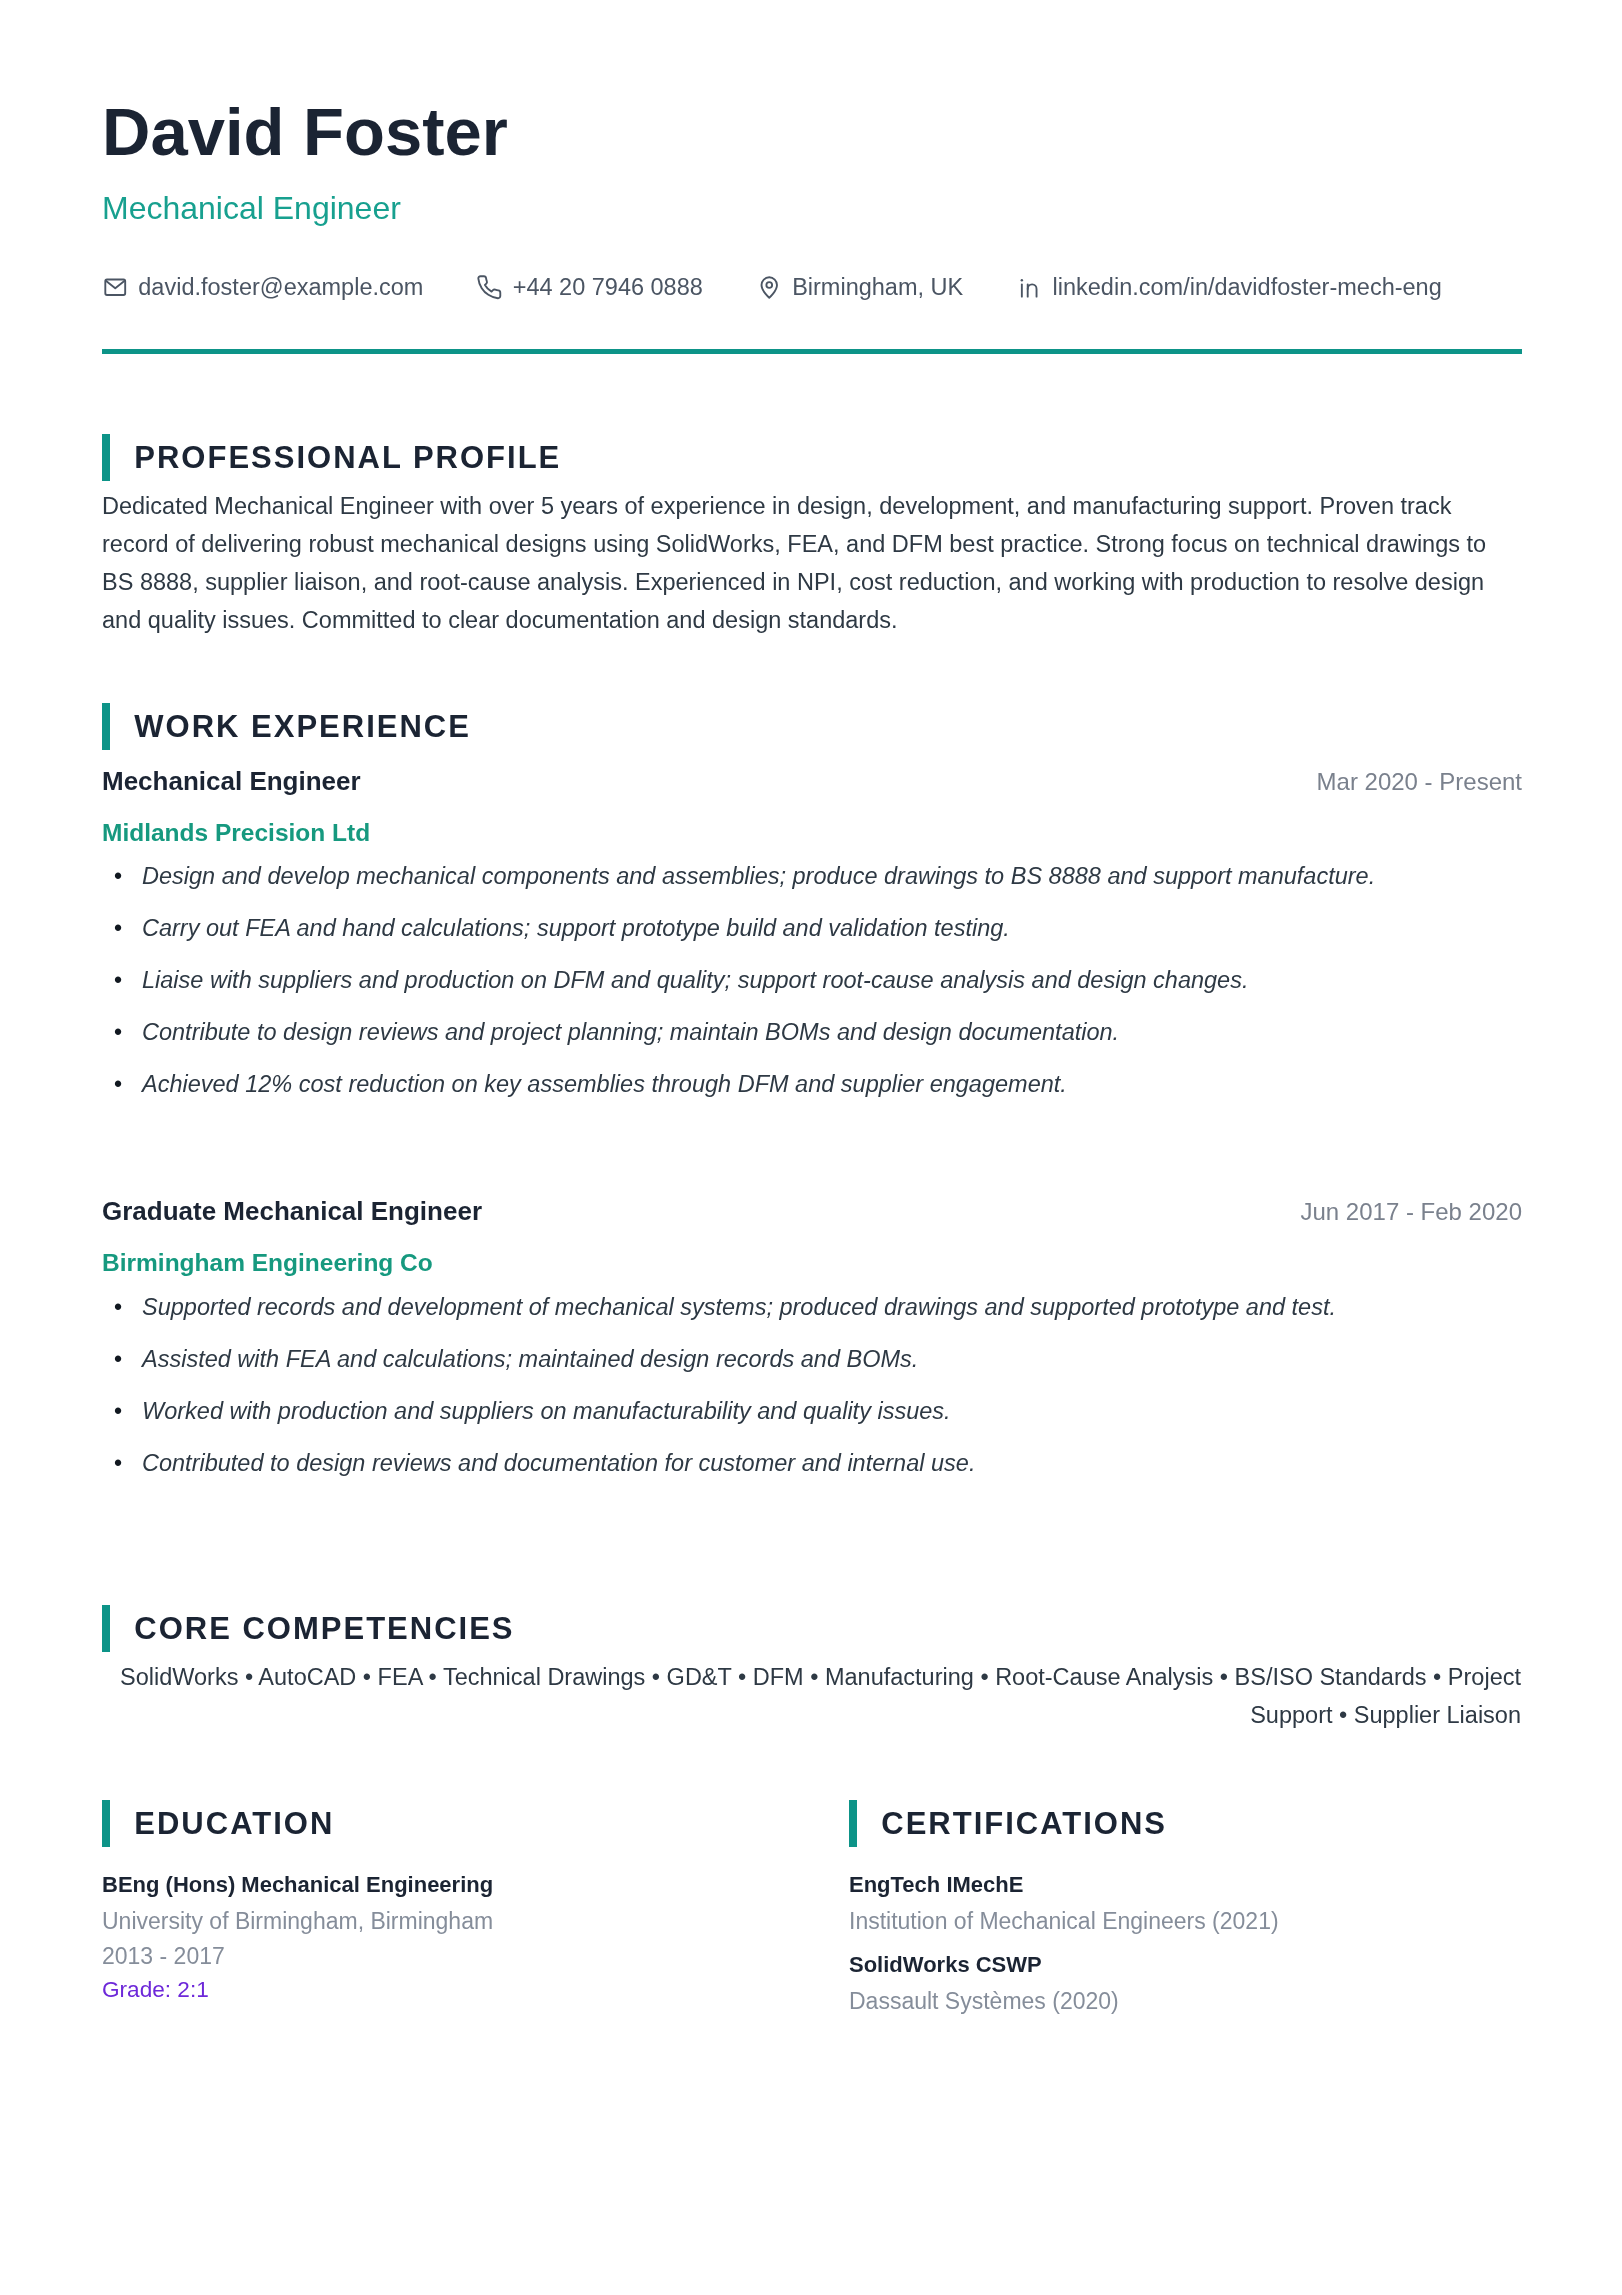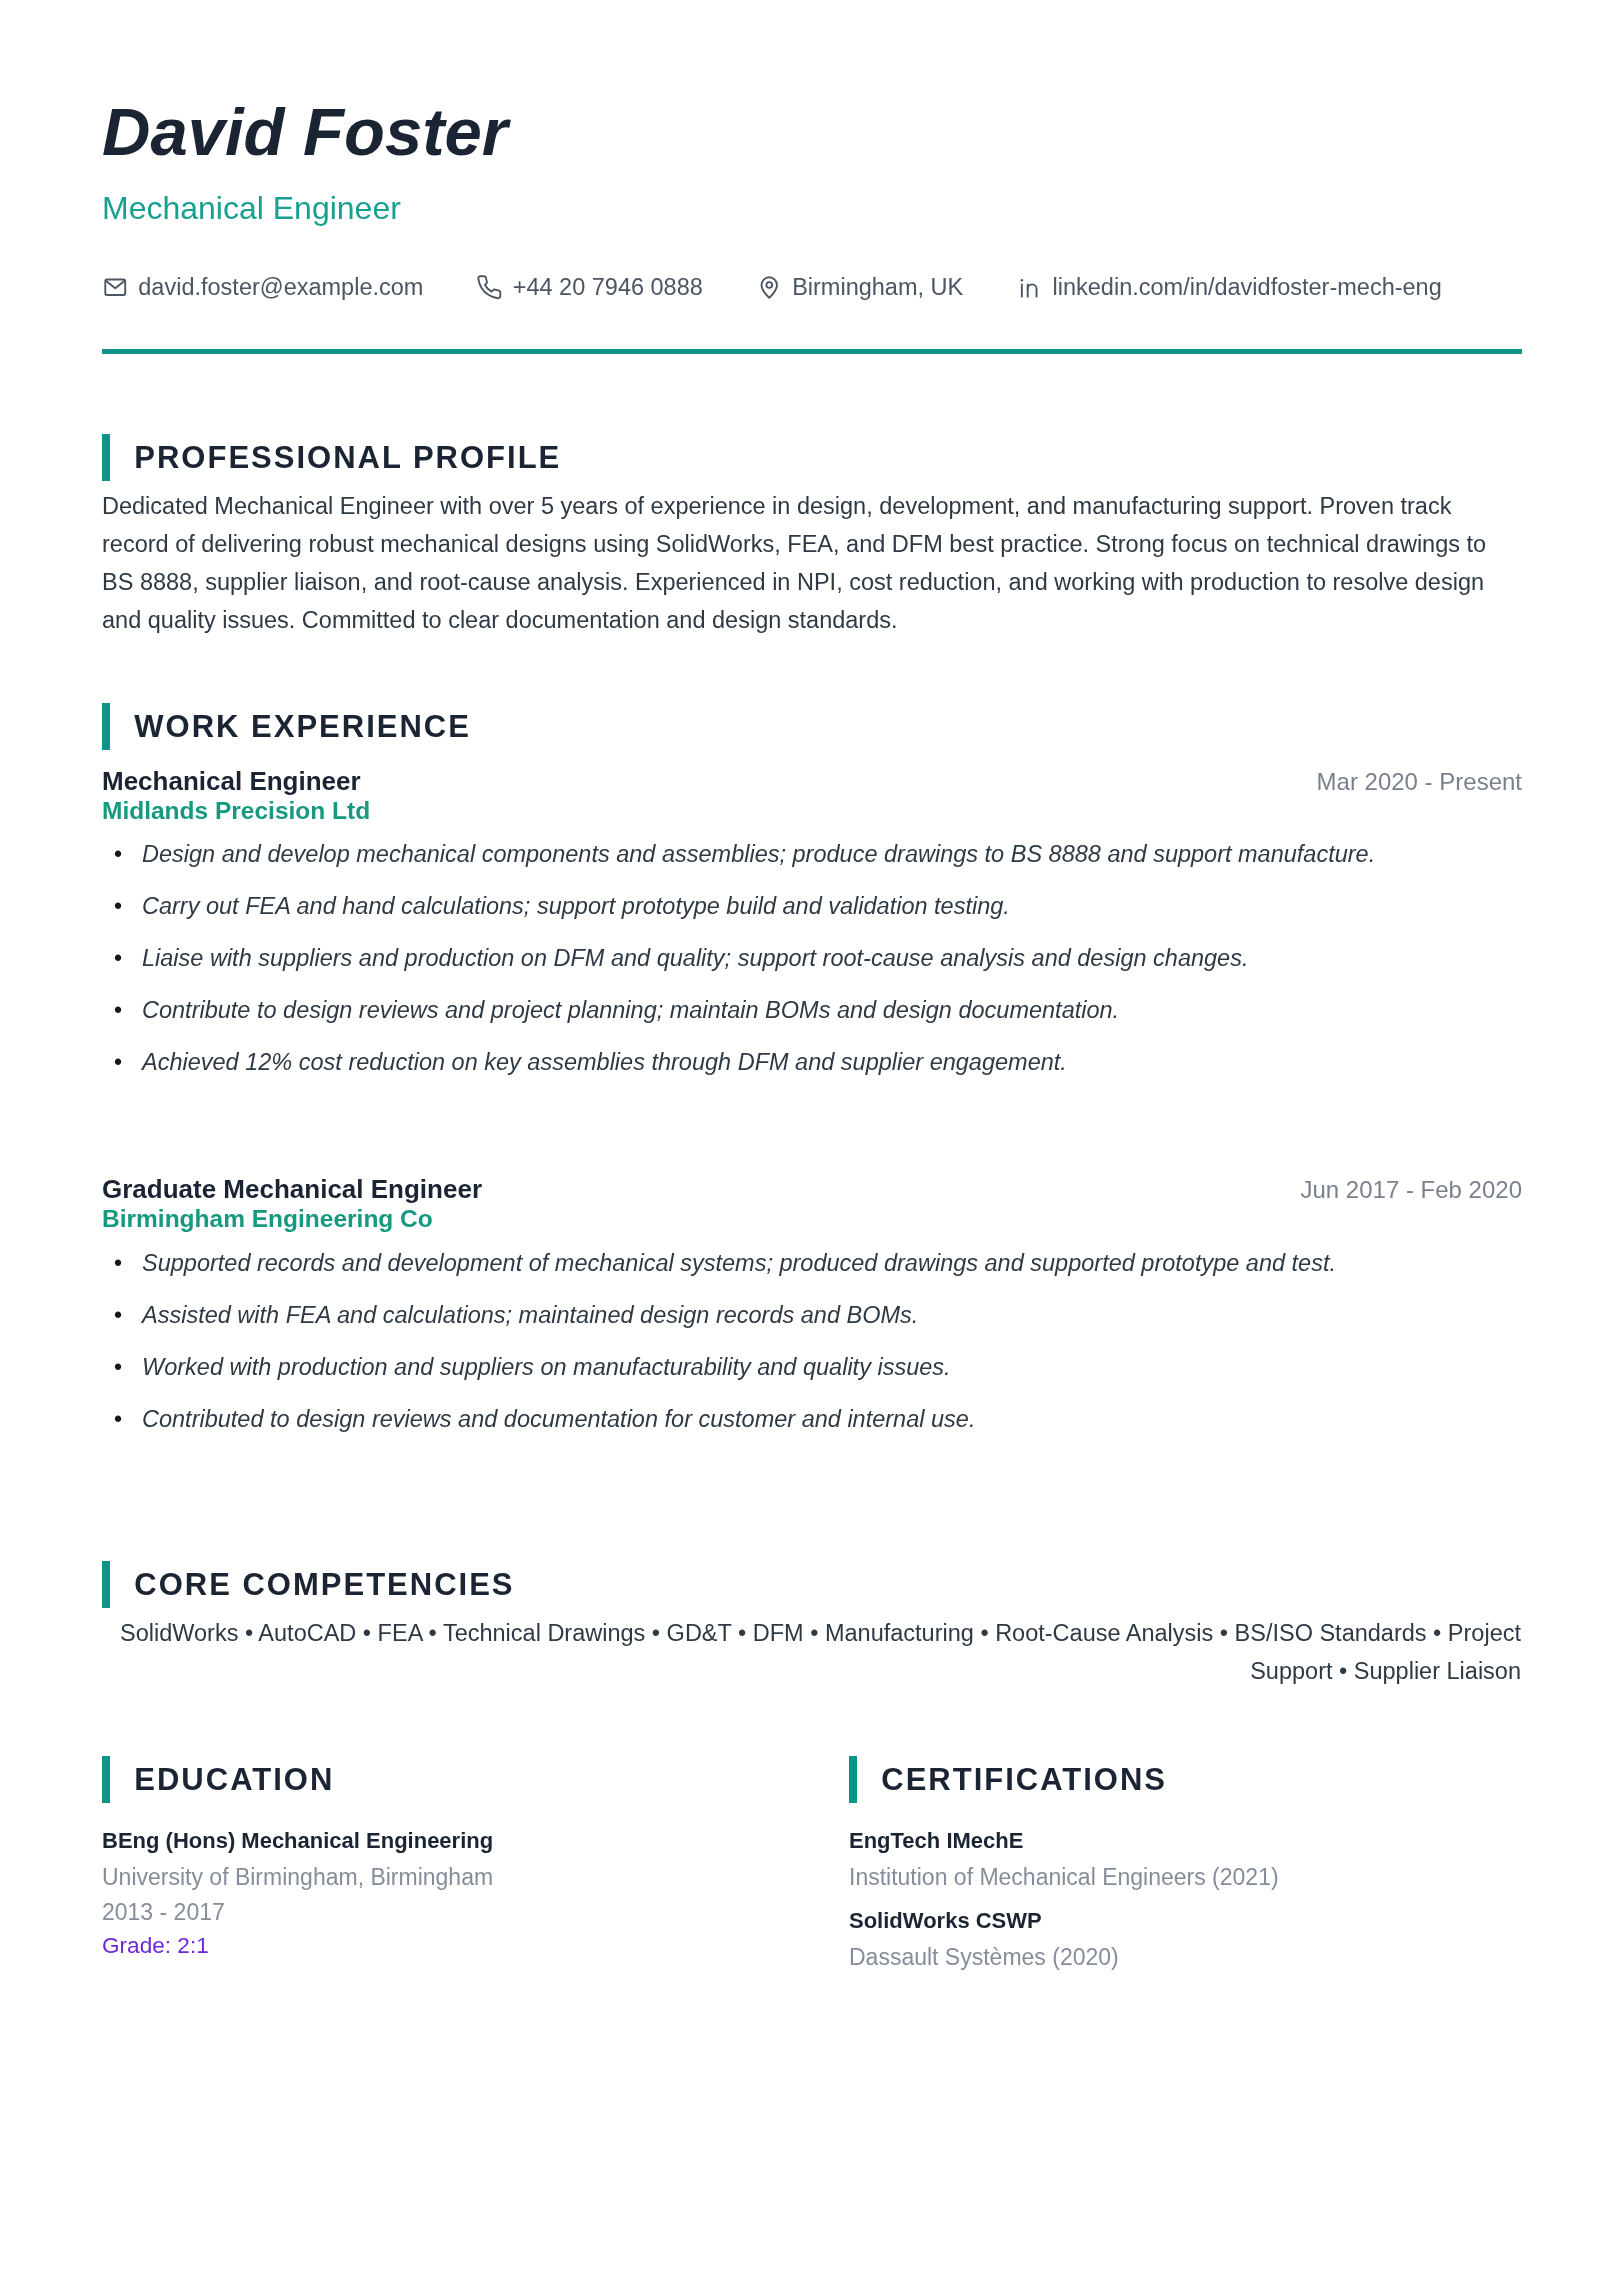--- a/index.html
+++ b/index.html
@@ -18,21 +18,20 @@
     padding: 98px 101px 0 102px;
   }
 
   
   .name {
     font-size: 67px;
     font-weight: 700;
     color: #1b2433;
     line-height: 1.0;
     letter-spacing: 0px;
-    font-style: italic;
   }
   .job-subtitle {
     margin-top: 27px;
     font-size: 32px;
     font-weight: 400;
     color: #17a08f;
     line-height: 1.0;
   }
   .contact-row {
     margin-top: 49px;
@@ -112,21 +111,21 @@
     line-height: 29px;
   }
   .job-dates {
     font-size: 24px;
     font-weight: 400;
     color: #7a818d;
     line-height: 29px;
     white-space: nowrap;
   }
   .job-company {
-    margin-top: 1px;
+    margin-top: 23px;
     font-size: 24.5px;
     font-weight: 700;
     color: #16997f;
     line-height: 27.5px;
   }
   .bullet-list {
     list-style: none;
     margin-top: 15px;
     font-style: italic;
   }

